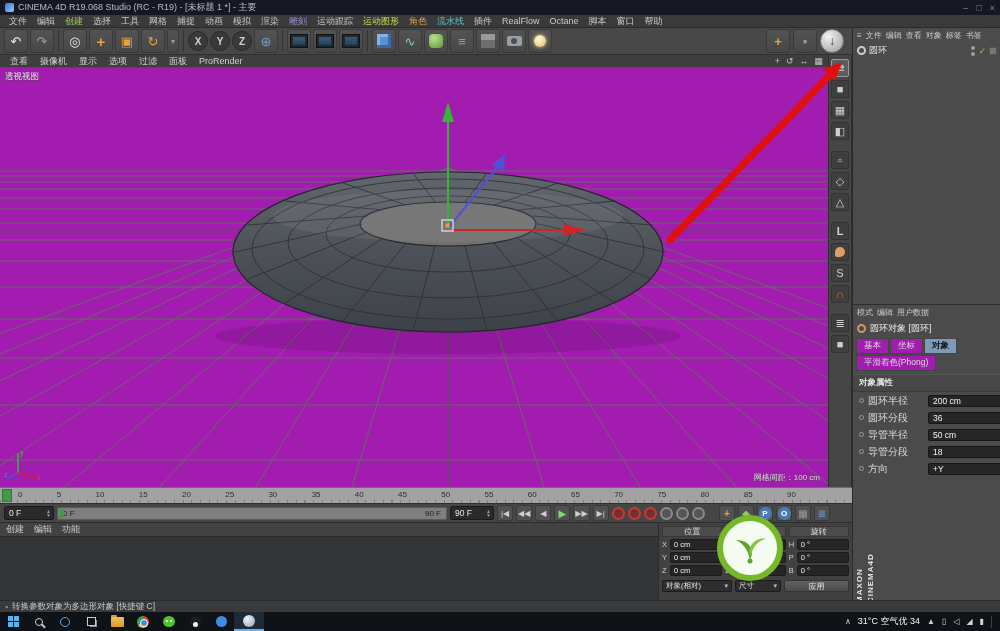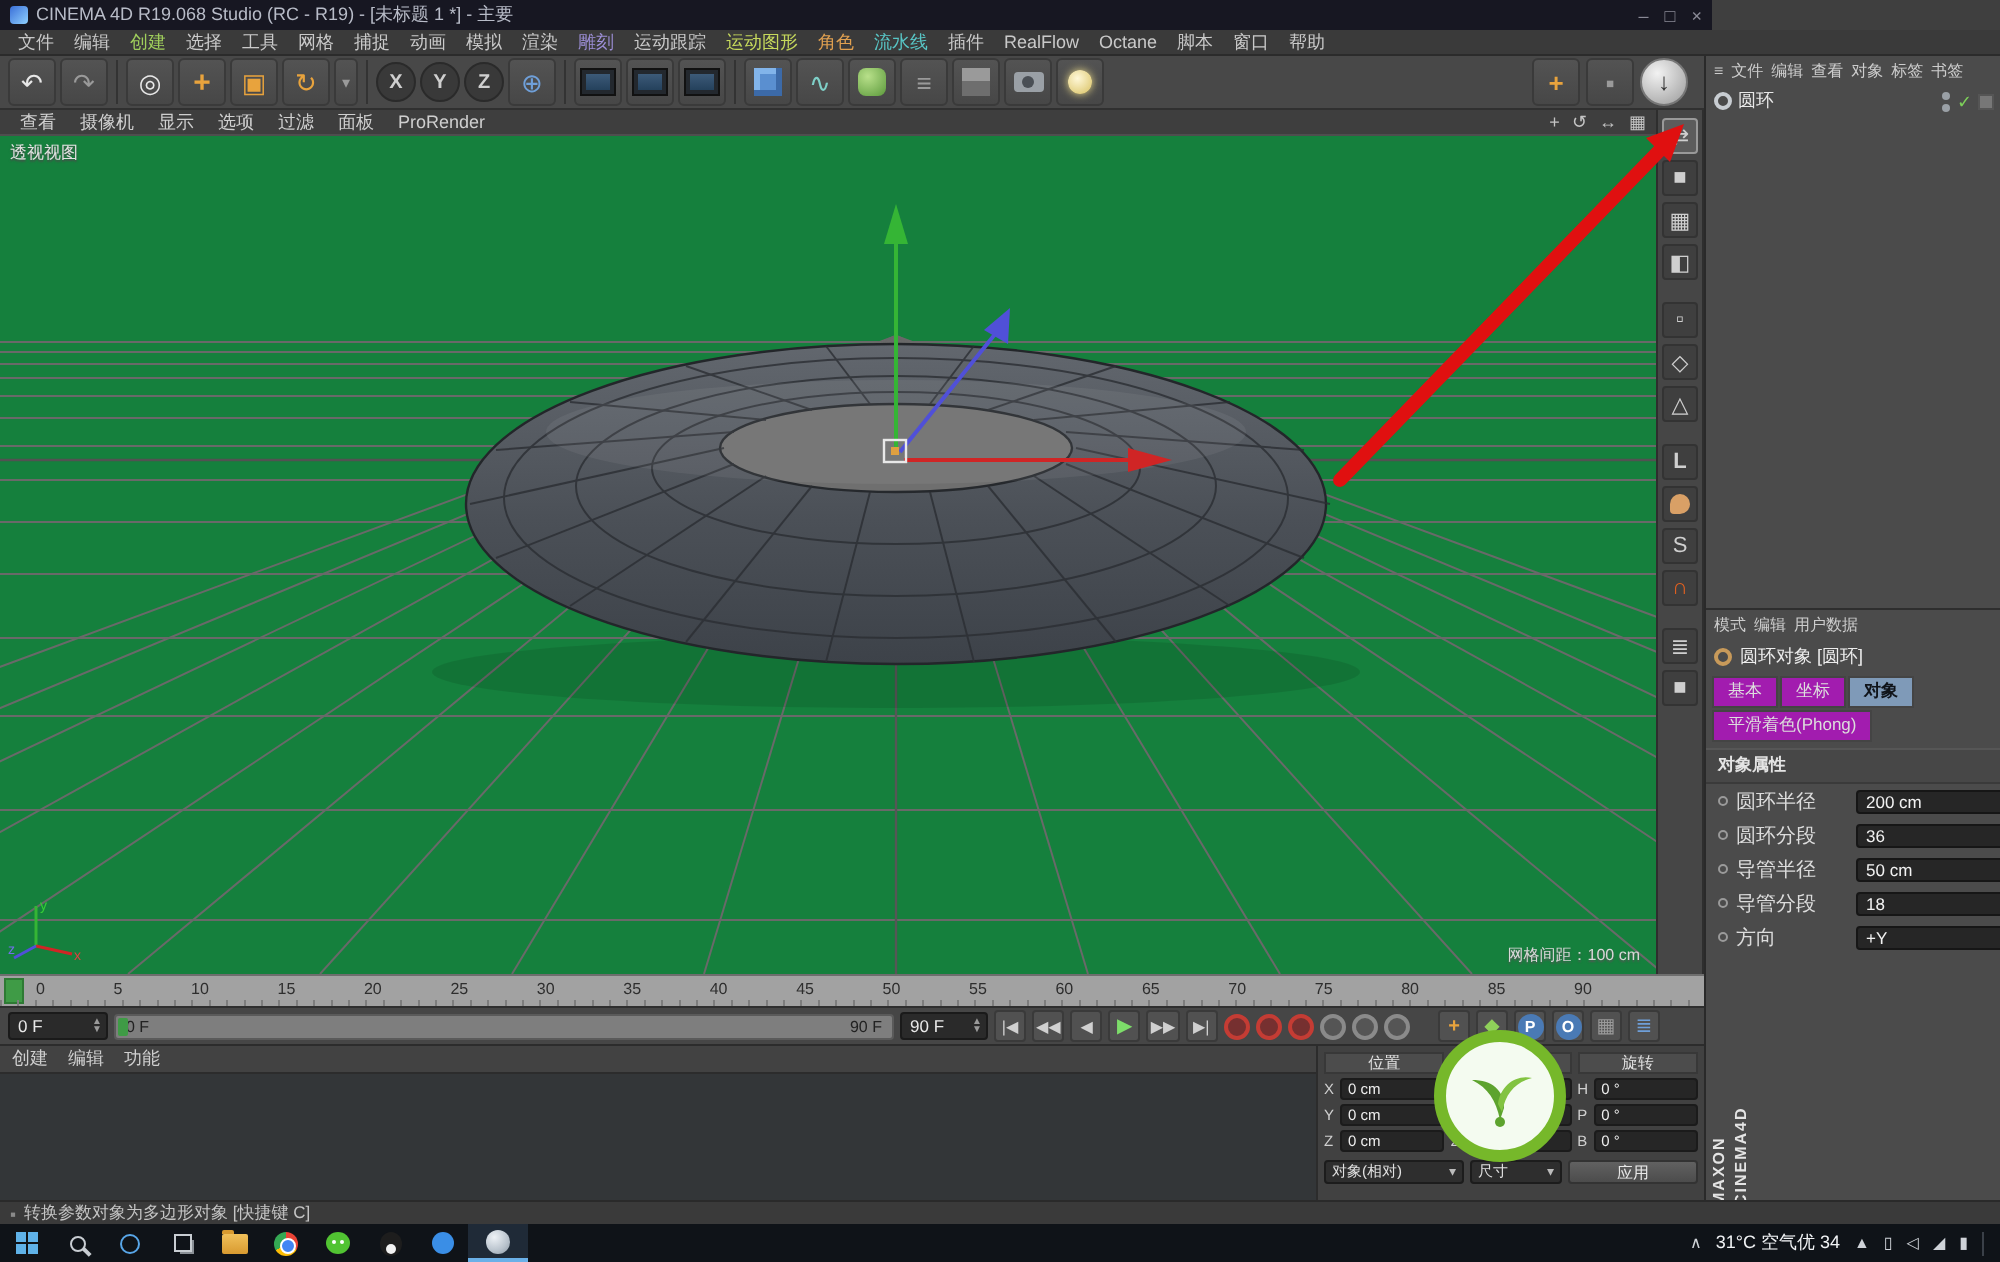--- a/index.html
+++ b/index.html
@@ -2,21 +2,21 @@
 <html><head>
 <meta charset="utf-8">
 <style>
 *{margin:0;padding:0;box-sizing:border-box;}
 body{background:#222;}
 #app{position:relative;width:1000px;height:631px;overflow:hidden;background:#3f3f3f;
      font-family:"Liberation Sans",sans-serif;color:#ddd;}
 .abs{position:absolute;}
 
 
-#titlebar{left:0;top:0;width:856px;height:15px;background:#171722;display:flex;align-items:center;
+#titlebar{left:0;top:0;width:1000px;height:15px;background:#171722;display:flex;align-items:center;
           gap:4px;padding:0 5px;font-size:9px;color:#b8bcc8;}
 .app-ico{width:9px;height:9px;border-radius:2px;background:linear-gradient(135deg,#3a6fd8,#8fd0ff);}
 #winbtns{margin-left:auto;display:flex;gap:8px;color:#8a8a96;font-size:9px;}
 
 
 #menubar{left:0;top:15px;width:1000px;height:13px;background:#3a3a3a;border-bottom:1px solid #2b2b2b;
          display:flex;align-items:center;padding-left:4px;font-size:9px;color:#c9c9c9;}
 .mi{padding:0 5px;white-space:nowrap;}
 .m-green{color:#9fce5c}.m-violet{color:#9d8fd8}.m-lime{color:#c6d95c}.m-orange{color:#e0a050}.m-teal{color:#58c6c6}
 
@@ -42,21 +42,21 @@
 #tb-right{margin-left:auto;display:flex;align-items:center;gap:3px;padding-right:4px;}
 .bigball{width:24px;height:24px;border-radius:50%;background:radial-gradient(circle at 35% 30%,#f2f2f2,#9a9a9a);
          color:#333;font-size:12px;display:flex;align-items:center;justify-content:center;border:1px solid #777;}
 
 
 #viewportbar{left:0;top:55px;width:828px;height:13px;background:#3e3e3e;border-bottom:1px solid #4e4e4e;
              display:flex;align-items:center;padding:0 5px;font-size:9px;color:#cfcfcf;gap:2px;}
 #vp-icons{margin-left:auto;display:flex;gap:6px;font-size:9px;color:#c4c4c4;}
 
 
-#viewport3d{left:0;top:68px;width:828px;height:419px;background:#15803d;overflow:hidden;}
+#viewport3d{left:0;top:68px;width:828px;height:419px;background:#a21caf;overflow:hidden;}
 #vp-label{position:absolute;left:5px;top:3px;font-size:8.5px;color:#e2e2e2;text-shadow:0 1px 1px #4a4a4a;}
 #grid-label{position:absolute;right:8px;bottom:4px;font-size:8px;color:#d8d8d8;text-shadow:0 1px 1px #555;}
 #miniaxis{position:absolute;left:4px;bottom:6px;}
 
 
 #strip{left:828px;top:55px;width:24px;height:432px;background:#464646;border-left:1px solid #2e2e2e;
        border-right:1px solid #2e2e2e;display:flex;flex-direction:column;align-items:center;gap:3px;padding-top:4px;}
 .sico{width:18px;height:18px;display:flex;align-items:center;justify-content:center;font-size:11px;
       color:#cfcfcf;background:#3f3f3f;border:1px solid #333;border-radius:2px;flex:none;}
 .sico.hl{background:#5c5c5c;border-color:#999;}

